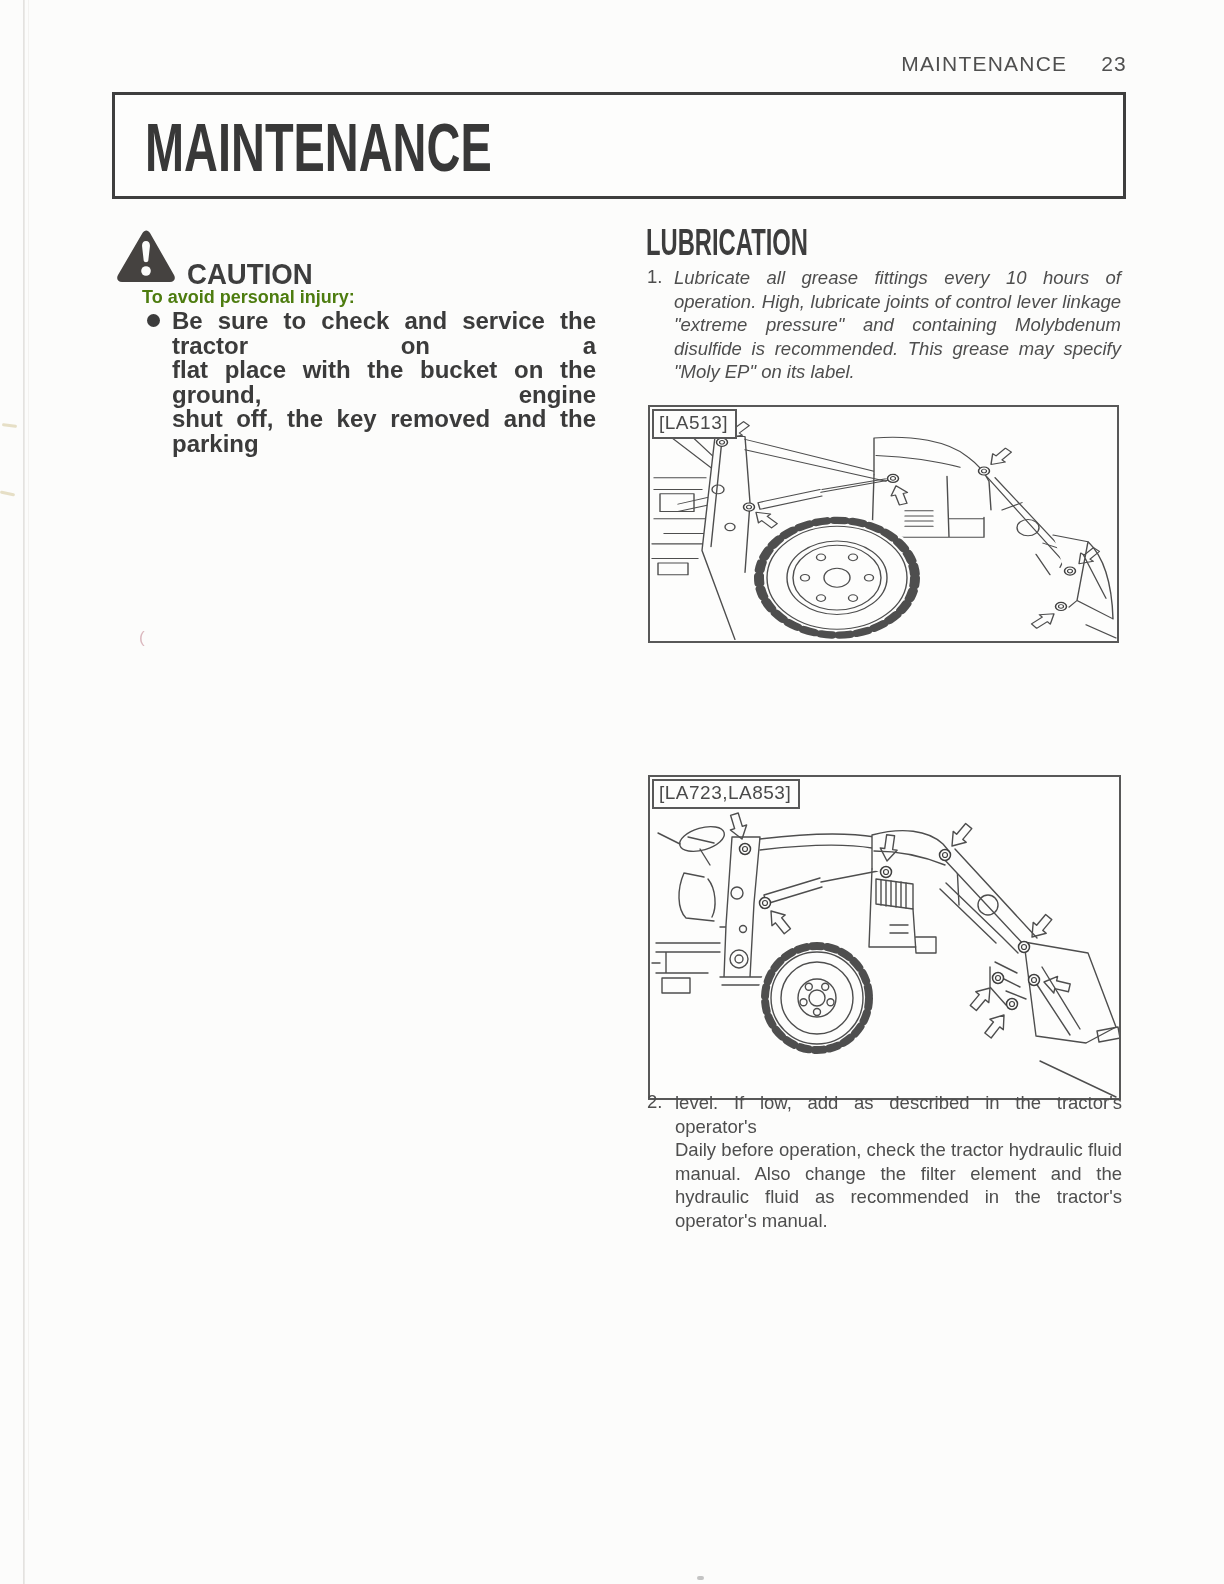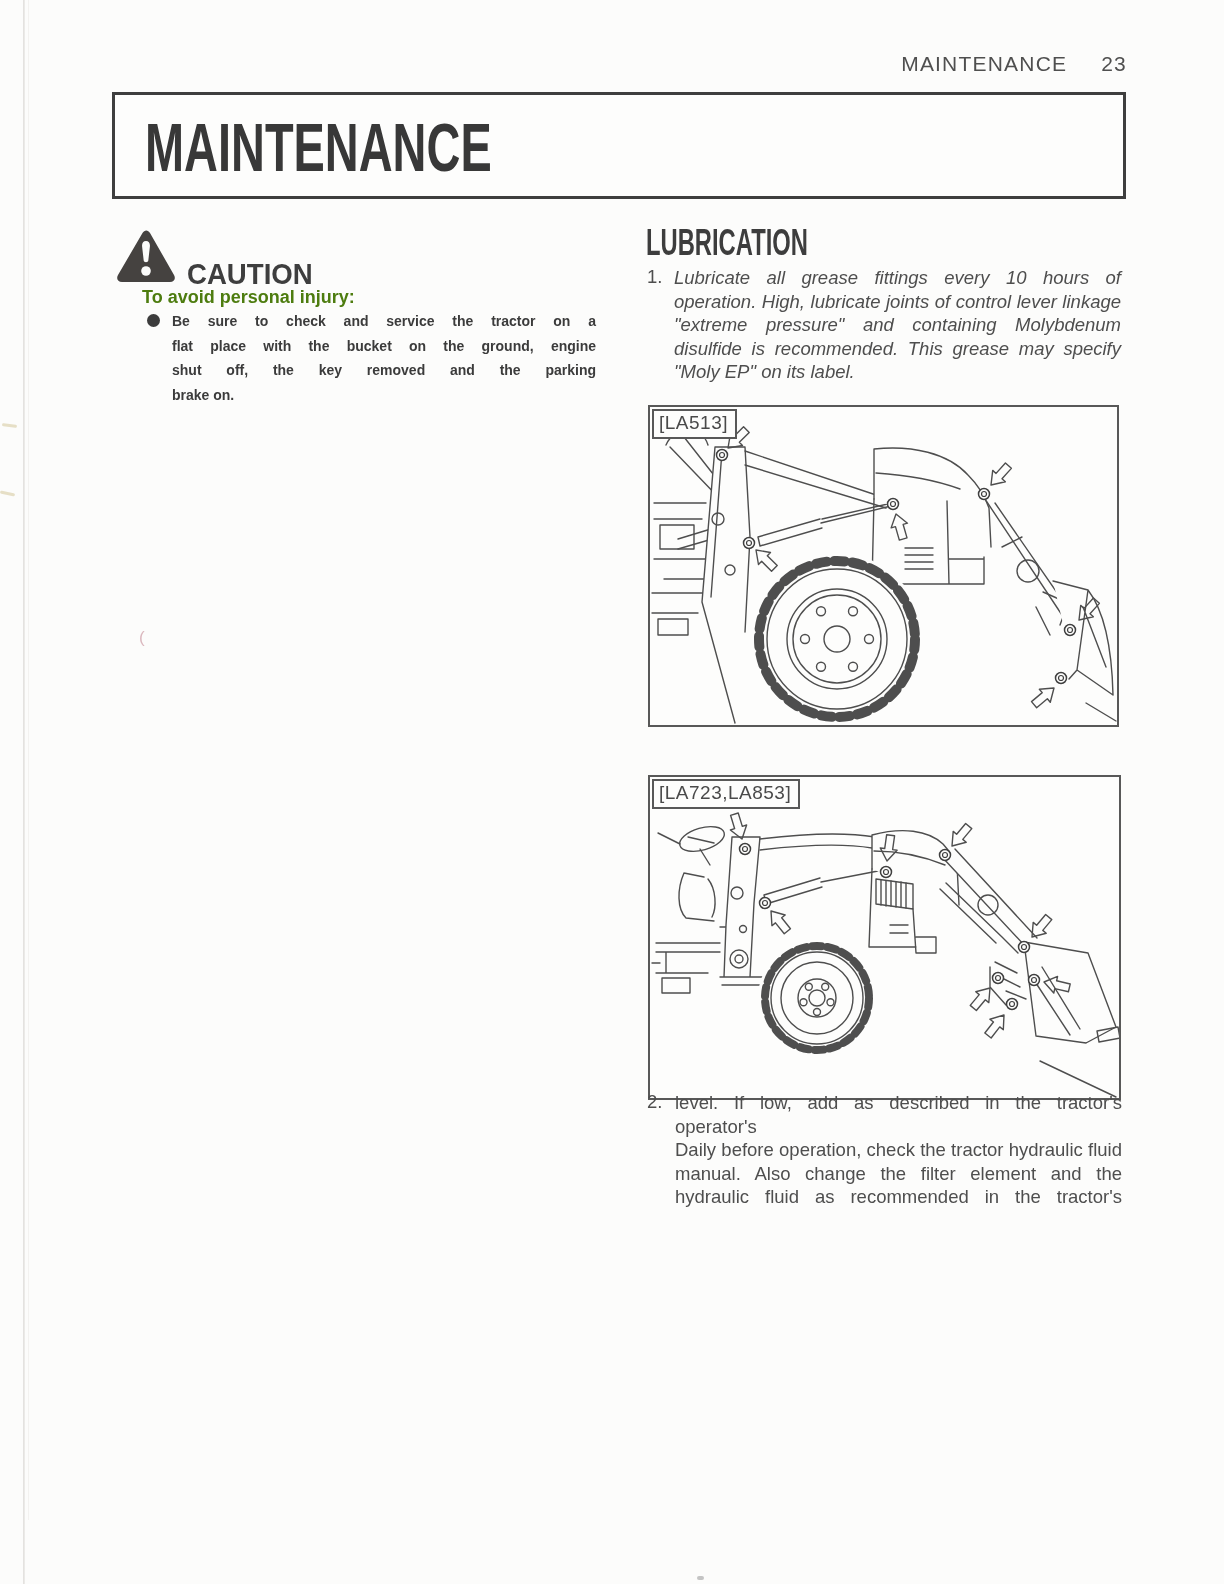--- a/index.html
+++ b/index.html
@@ -31,41 +31,41 @@
     transform-origin:left top; letter-spacing:0; white-space:nowrap; }
 
   
   .caution-icon { left:114px; top:228px; }
   .caution-title { left:187px; top:257px; font-size:30px; font-weight:bold;
     color:#3e3e3e; transform:scaleX(.92); transform-origin:left top; white-space:nowrap; }
   .caution-intro { left:142px; top:287px; font-size:18px; font-weight:bold; color:#4d7c0f; }
   .caution-bullet-dot { left:147px; top:314px; width:13px; height:13px;
     border-radius:50%; background:#3c3c3c; }
   .caution-bullet-text { left:172px; top:309px; width:424px;
-    font-size:14px; font-weight:bold; color:#3b3b3b; }
+    font-size:24px; font-weight:bold; color:#3b3b3b; }
   .caution-bullet-text .jline { line-height:24.6px; }
 
   
   .lube-heading { left:646px; top:224px; font-size:36px; font-weight:bold;
     color:#3d3d3d; transform:scaleX(.66); transform-origin:left top;
     line-height:1.05; white-space:nowrap; }
   .item-number { font-size:18.5px; color:#4e4e4e; }
   .num-1 { left:647px; top:266px; }
   .num-2 { left:647px; top:1091px; }
   .body-lines { width:447px; font-size:18.5px; color:#4e4e4e; }
   .body-lines .jline { line-height:23.6px; }
   .item1-text { left:674px; top:266px;font-style:italic; }
   .item2-text { left:675px; top:1091px; }
 
   .jline { text-align:justify; text-align-last:justify; white-space:normal; }
   .jline.jline-last { text-align-last:left; }
 
   
   .figure-frame { border:2px solid #585858; background:#fdfdfc; }
-  .fig1 { left:648px; top:405px; width:471px; height:322px; }
+  .fig1 { left:648px; top:405px; width:471px; height:238px; }
   .fig2 { left:648px; top:757px; width:473px; height:325px;margin-top:18px; }
   .fig-label { position:absolute; border:2px solid #585858; background:#fdfdfc;
     font-size:19px; color:#4a4a4a; padding:1px 7px 3px 5px; letter-spacing:.5px;
     left:2px; top:2px; white-space:nowrap; }
   .fig-svg { position:absolute; left:0; top:0; width:100%; height:100%; }
 
   .fig-svg path, .fig-svg circle, .fig-svg ellipse {
     fill:none; stroke:#4e4e4e; stroke-width:1.4;
     stroke-linecap:round; stroke-linejoin:round; }
   .fig-svg .mask { fill:#fdfdfc; stroke:none; }
@@ -103,21 +103,20 @@
       <circle cx="32" cy="43" r="4.8" fill="#fcfcfb"></circle>
     </svg>
   </div>
   <div class="abs caution-title">CAUTION</div>
   <div class="abs caution-intro">To avoid personal injury:</div>
   <div class="abs caution-bullet-dot"></div>
   <div class="abs caution-bullet-text">
       <div class="jline">Be sure to check and service the tractor on a</div>
       <div class="jline">flat place with the bucket on the ground, engine</div>
       <div class="jline">shut off, the key removed and the parking</div>
-      <div class="jline jline-last">brake on.</div>
     </div>
 
   <div class="abs lube-heading">LUBRICATION</div>
 
   <div class="abs item-number num-1">1.</div>
   <div class="abs body-lines item1-text">
       <div class="jline">Lubricate all grease fittings every 10 hours of</div>
       <div class="jline">operation. High, lubricate joints of control lever linkage</div>
       <div class="jline">"extreme pressure" and containing Molybdenum</div>
       <div class="jline">disulfide is recommended. This grease may specify</div>
@@ -283,15 +282,16 @@
     </svg>
     <div class="fig-label">[LA723,LA853]</div>
   </div>
 
   <div class="abs item-number num-2">2.</div>
   <div class="abs body-lines item2-text">
       <div class="jline">level. If low, add as described in the tractor's operator's</div>
       <div class="jline">Daily before operation, check the tractor hydraulic fluid</div>
       <div class="jline">manual. Also change the filter element and the</div>
       <div class="jline">hydraulic fluid as recommended in the tractor's</div>
+      <div class="jline jline-last">operator's manual.</div>
     </div>
 
 </div>
 
 </body></html>

